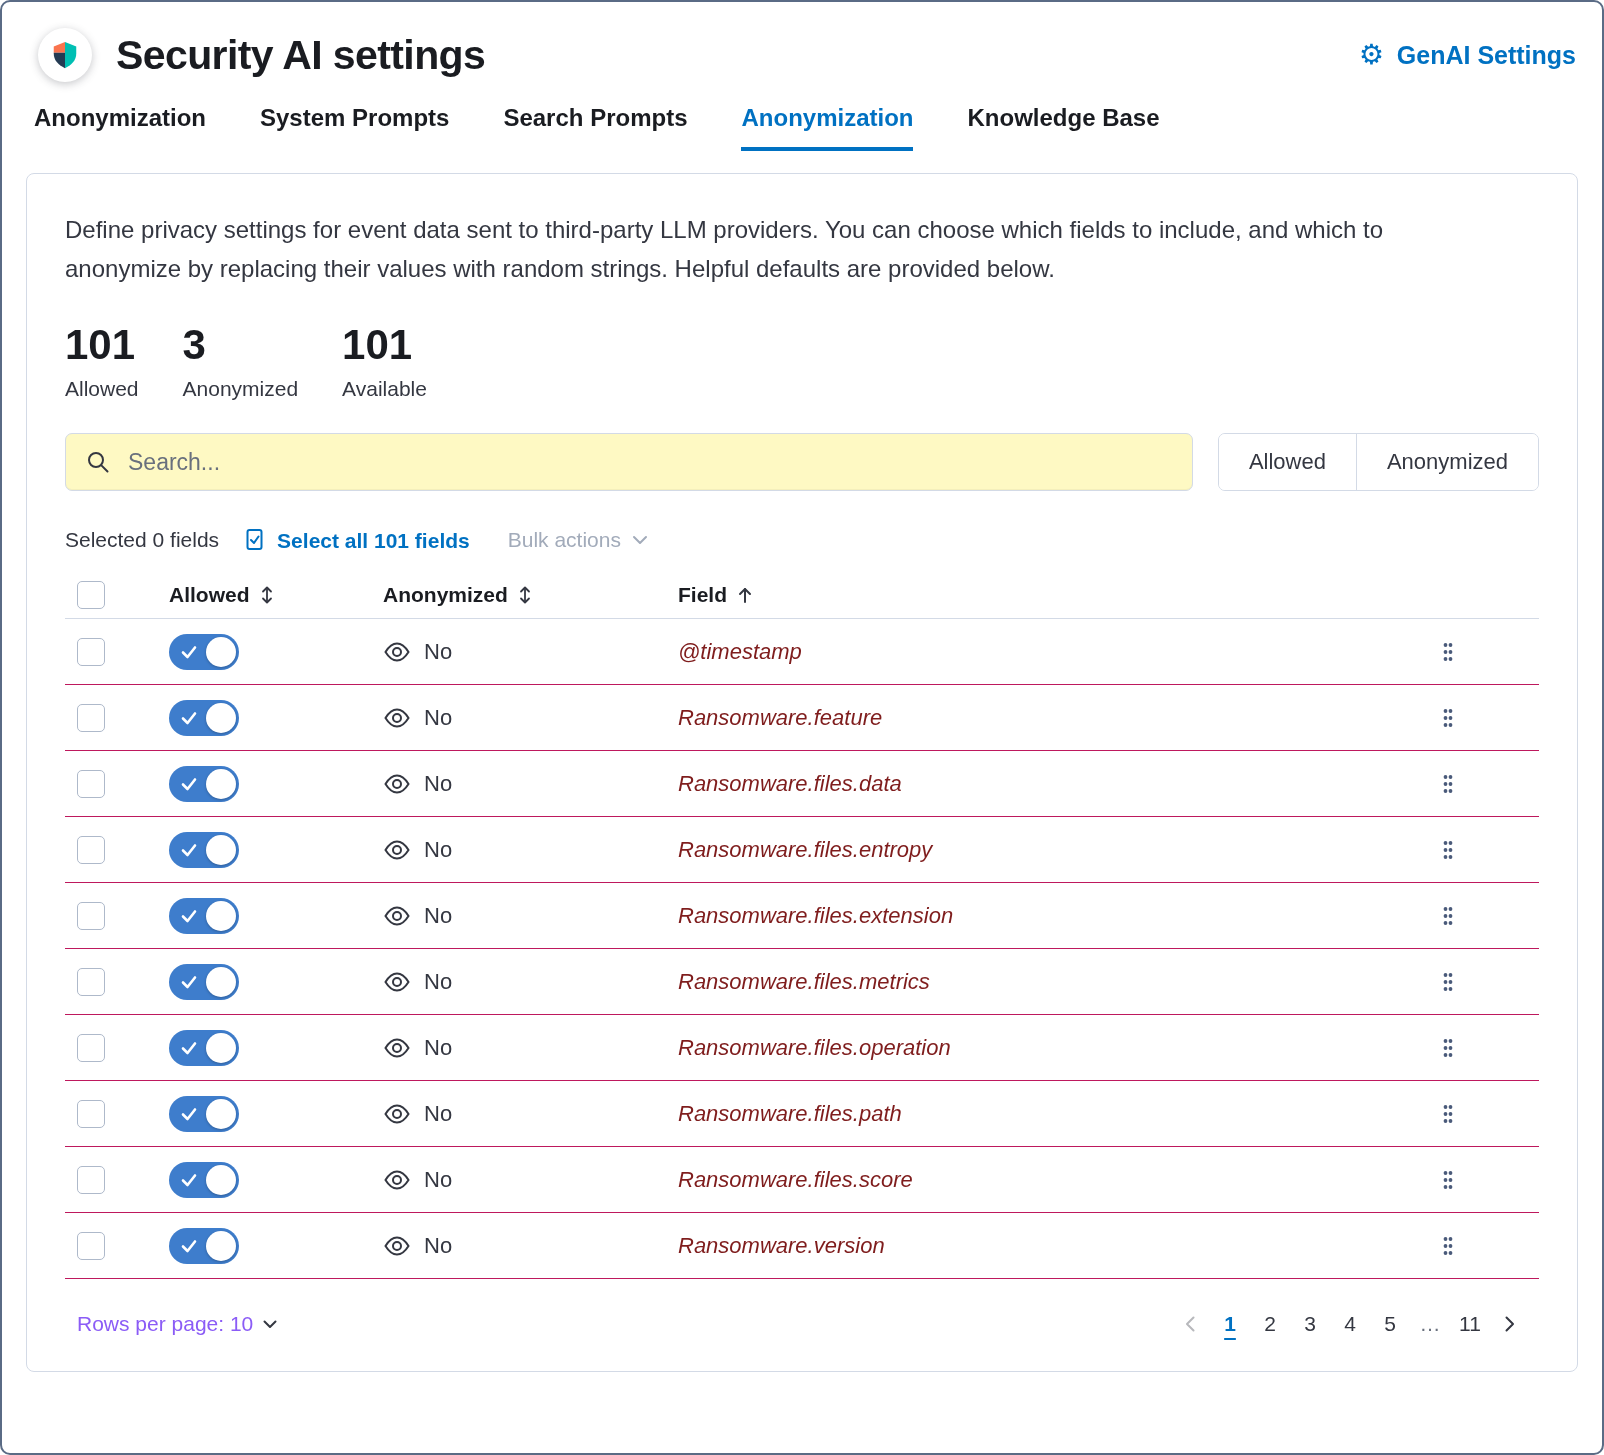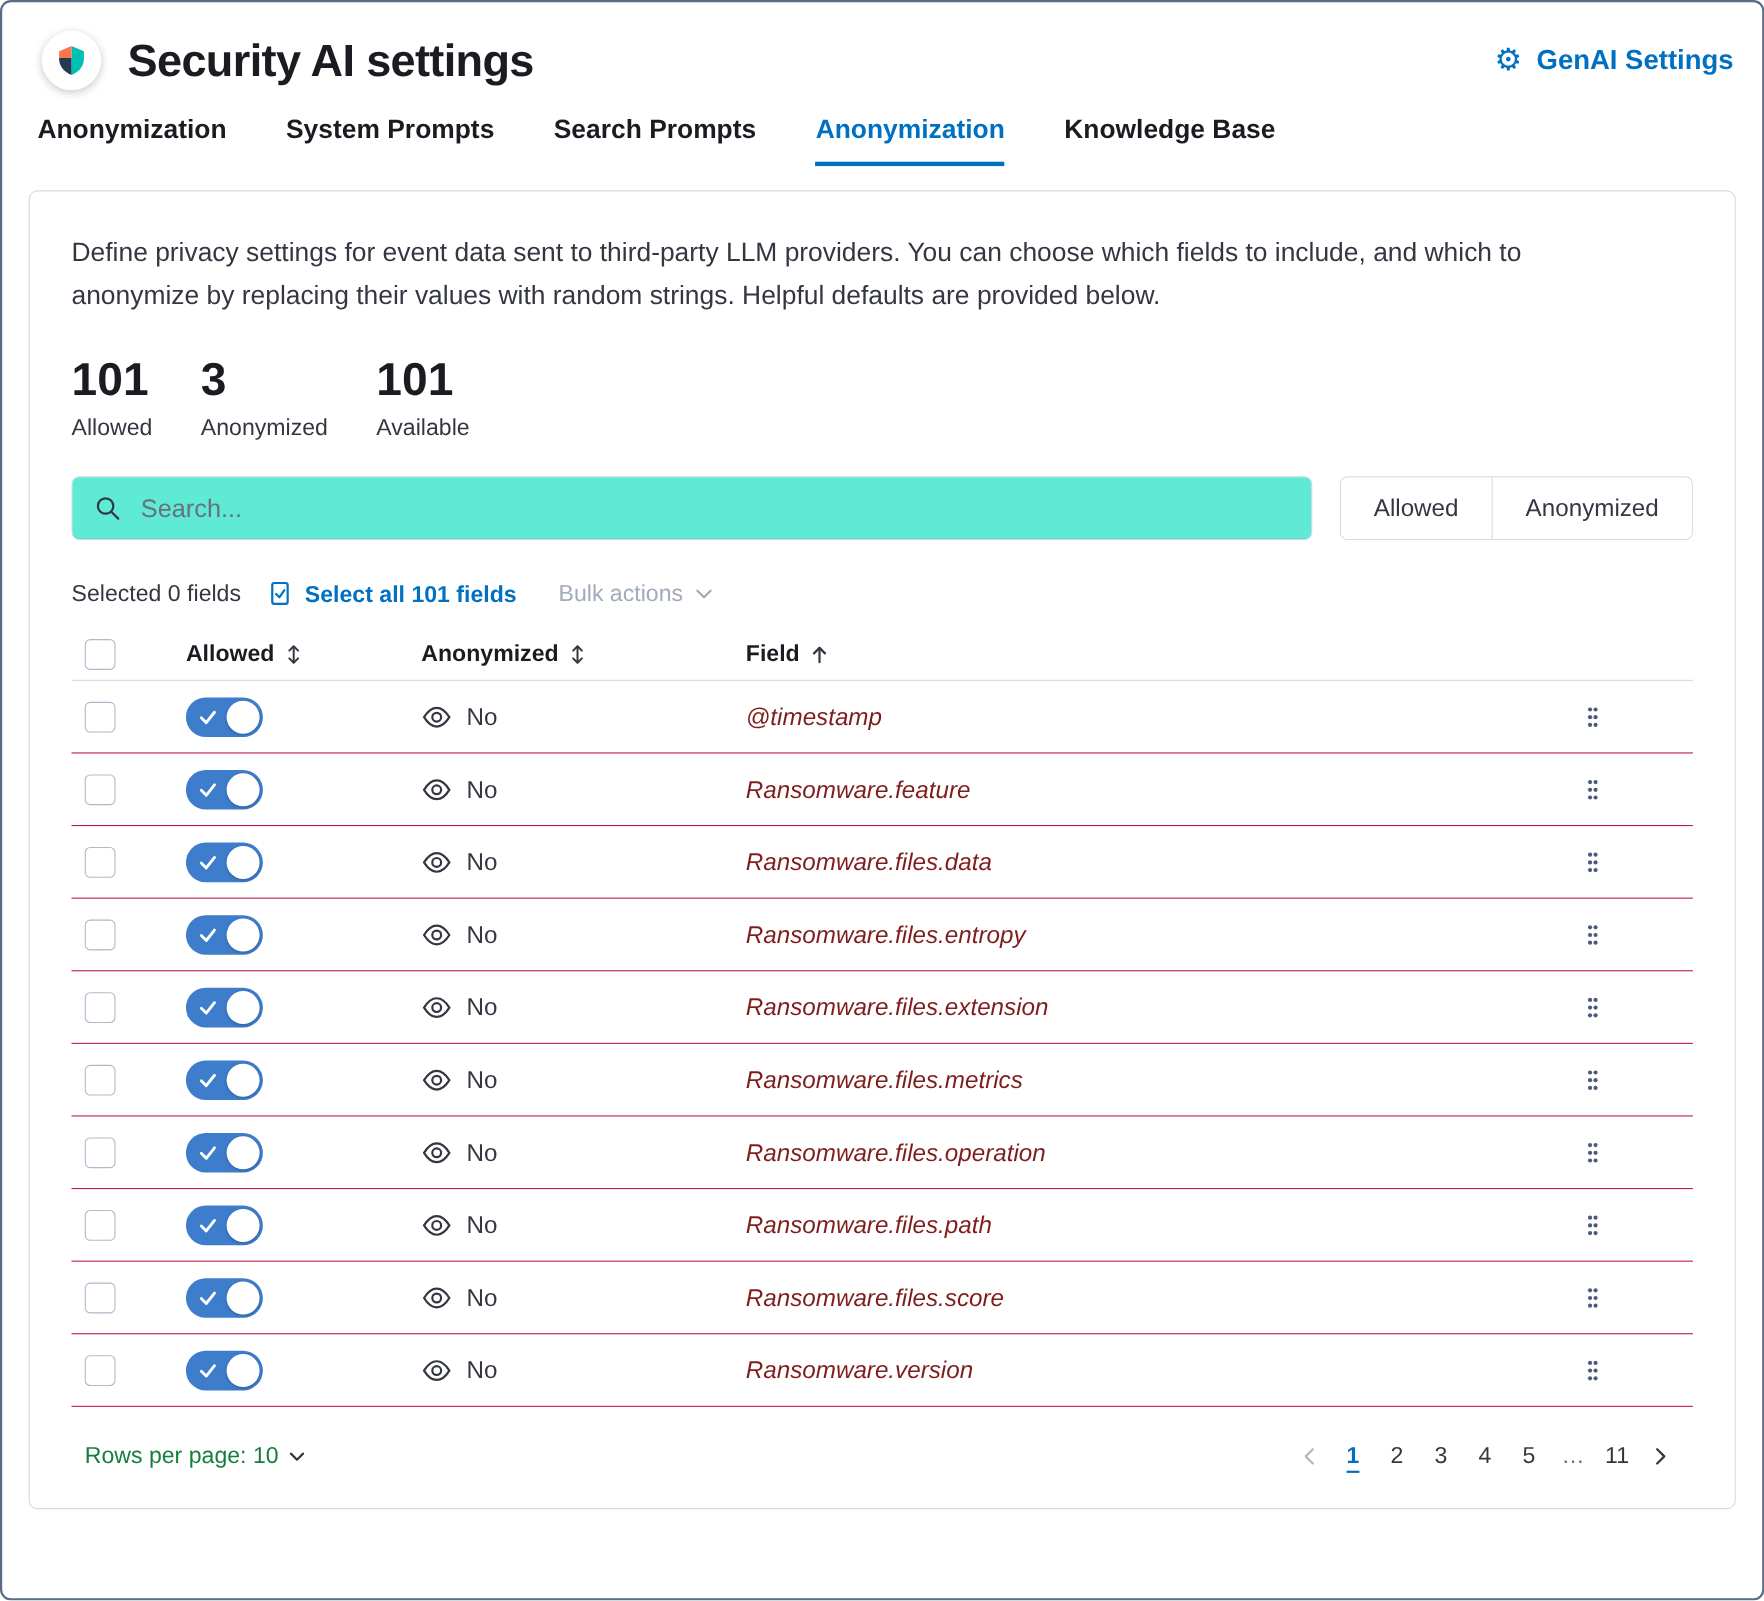--- a/index.html
+++ b/index.html
@@ -44,21 +44,21 @@
   .description { font-size: 24px; line-height: 39px; color: #343741; max-width: 1420px; }
 
   
   .stats { display: flex; gap: 44px; margin-top: 34px; }
   .stat-value { font-size: 42px; font-weight: 700; color: #1a1c21; line-height: 1.1; }
   .stat-label { font-size: 21px; color: #343741; margin-top: 9px; }
 
   
   .search-row { display: flex; gap: 25px; margin-top: 32px; align-items: center; }
   .search-box {
-    flex: 1; height: 58px; background: #5eead4;
+    flex: 1; height: 58px; background: #fef9c3;
     border: 1px solid #d3dae6; border-radius: 7px;
     display: flex; align-items: center; gap: 15px; padding: 0 19px;
     box-shadow: inset 0 -1px 0 rgba(0,0,0,.04);
   }
   .search-input {
     border: none; outline: none; flex: 1; font-size: 23px;
     font-family: "Liberation Sans", sans-serif; color: #343741; background: transparent;
   }
   .search-input::placeholder { color: #69707d; }
   .filter-group { display: flex; border: 1px solid #d3dae6; border-radius: 7px; overflow: hidden; flex: none; }
@@ -97,21 +97,21 @@
     border-radius: 50%; background: #fff; box-shadow: 0 1px 3px rgba(0,0,0,.25);
   }
   .switch svg { position: absolute; left: 11px; top: 9px; }
   .anon-cell { display: flex; align-items: center; gap: 13px; font-size: 22px; color: #343741; cursor: pointer; }
   .field-cell { font-size: 22px; color: #7f1d1d; font-style: italic; }
   .actions-cell { display: flex; }
   .actions-btn { margin-left: 6px; padding: 6px; cursor: pointer; display: flex; }
 
   
   .table-footer { display: flex; align-items: center; justify-content: space-between; margin-top: 24px; padding: 0 12px 0 12px; }
-  .rows-per-page { display: flex; align-items: center; gap: 9px; font-size: 21px; color: #15803d; cursor: pointer; }
+  .rows-per-page { display: flex; align-items: center; gap: 9px; font-size: 21px; color: #8b5cf6; cursor: pointer; }
   .pagination { display: flex; align-items: center; gap: 6px; }
   .page-btn {
     min-width: 34px; height: 42px; display: flex; align-items: center; justify-content: center;
     font-size: 21px; color: #343741; cursor: pointer; padding: 0 4px;
   }
   .page-btn.active { color: #0071c2; font-weight: 700; text-decoration: underline; text-underline-offset: 7px; text-decoration-thickness: 2px; }
   .page-btn.ellipsis { color: #69707d; cursor: default; }
   .pag-chev { display: flex; align-items: center; justify-content: center; width: 34px; height: 42px; cursor: pointer; }
   .pag-chev.disabled { opacity: 0.35; }
 

